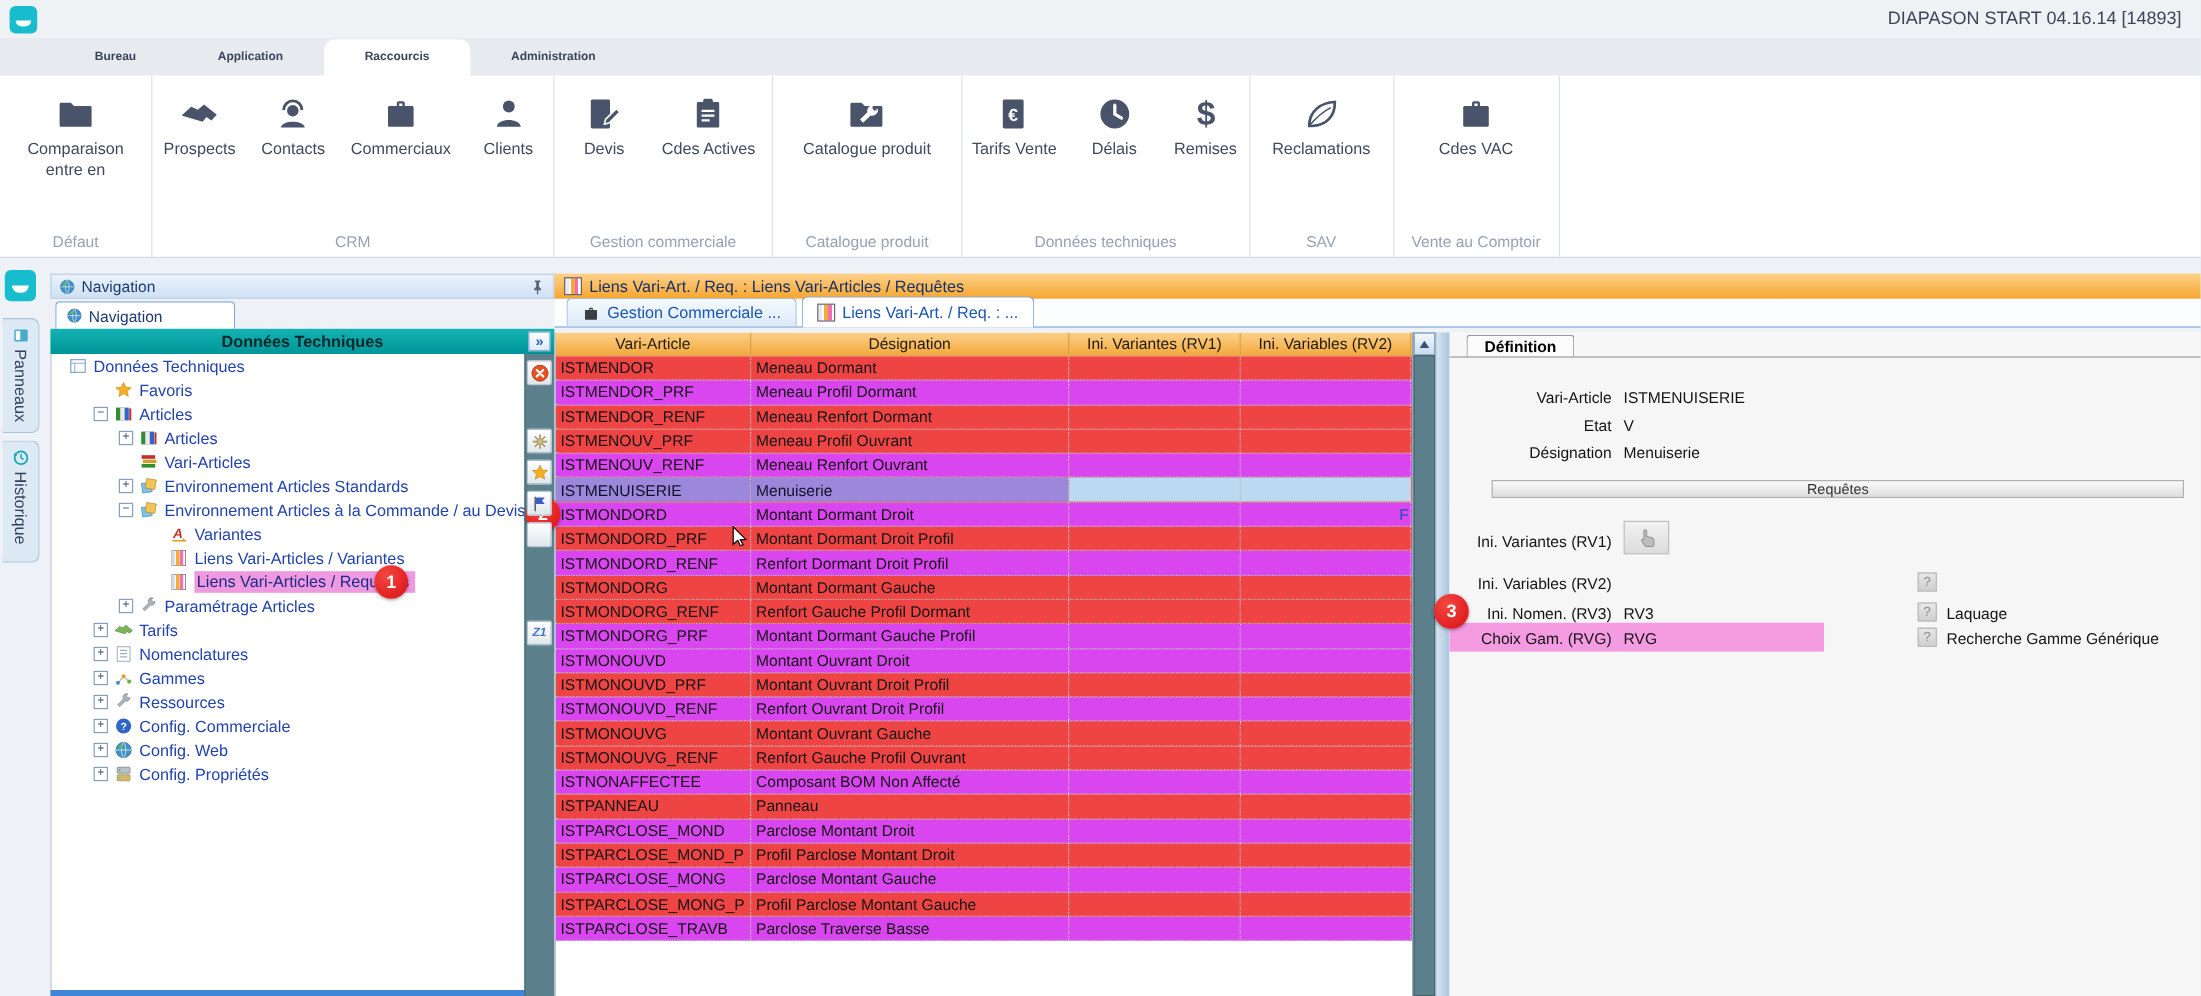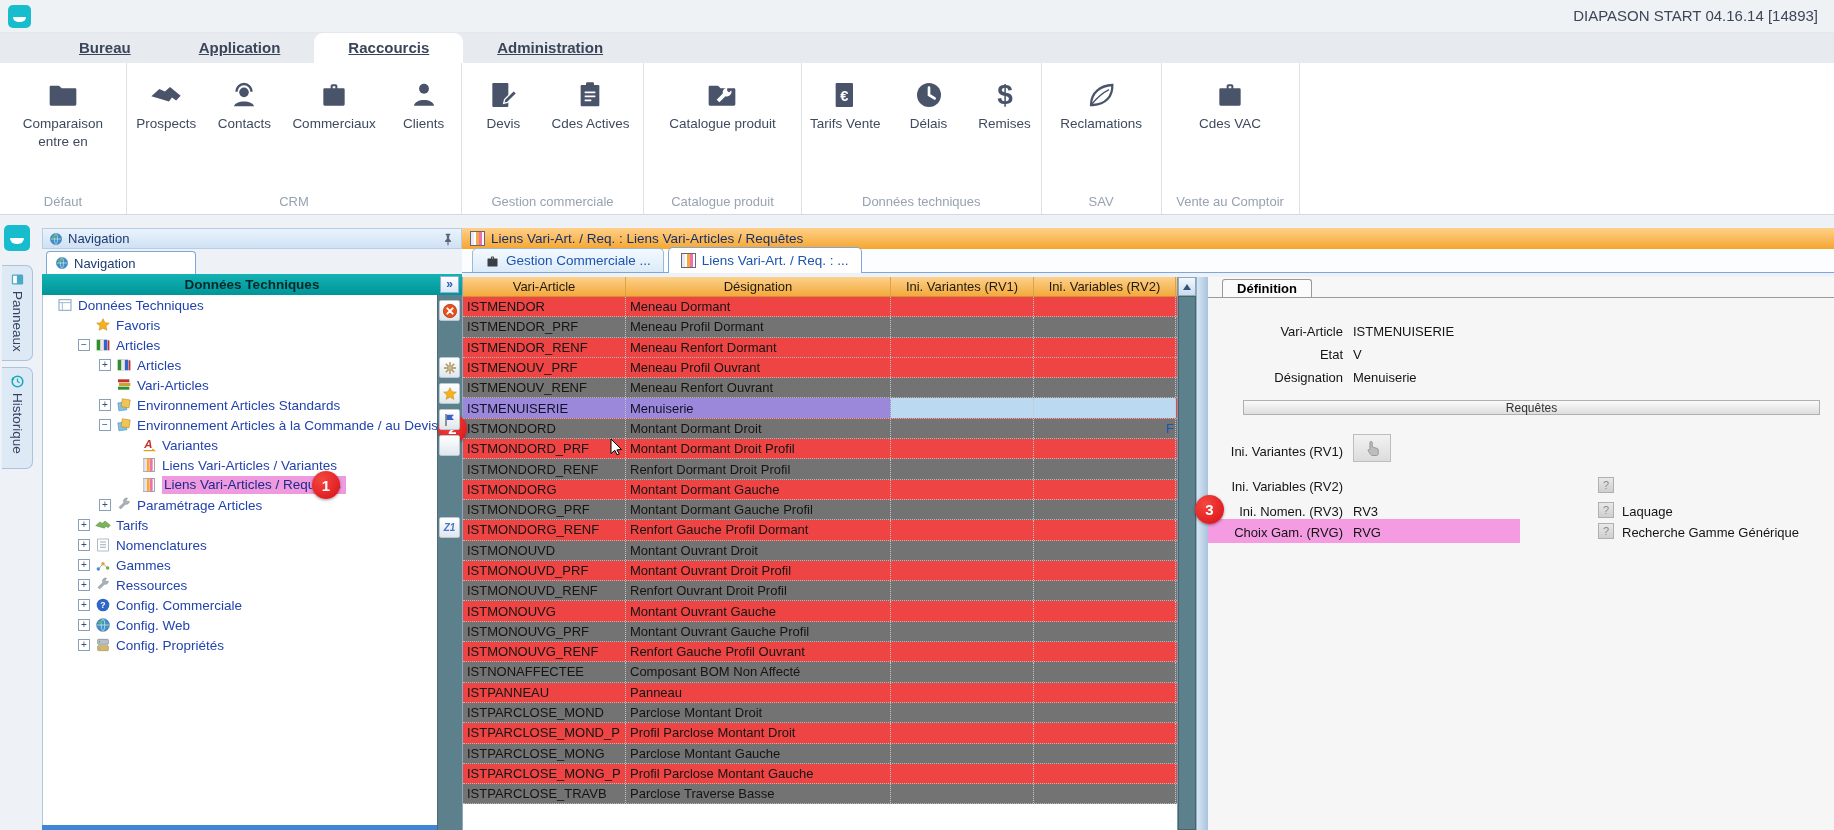--- a/index.html
+++ b/index.html
@@ -10,21 +10,21 @@
   svg{display:block;}
 
   
   #chrome{left:0;top:0;width:1834px;height:33px;background:#eff2f5;border-bottom:1px solid #e3e8ee;}
   #app-logo{left:8px;top:5px;width:23px;height:23px;background:#17bdcd;border-radius:5px;}
   #app-logo i{position:absolute;left:5px;top:12px;width:13px;height:5px;background:#fff;border-radius:0 0 8px 8px;}
   #app-title{right:16px;top:7px;font-size:15px;color:#3c4659;}
 
   
   #menubar{left:0;top:33px;width:1834px;height:30px;background:#e7ebf0;display:flex;padding-left:45px;}
-  .menu-tab{height:30px;line-height:30px;padding:0 34px;font-size:15px;font-weight:bold;color:#3b455a;cursor:default;text-decoration:underline;}
+  .menu-tab{height:30px;line-height:30px;padding:0 34px;font-size:10px;font-weight:bold;color:#3b455a;cursor:default;}
   .menu-tab.active{background:#fff;border-radius:9px 9px 0 0;}
 
   
   #ribbon{left:0;top:63px;width:1834px;height:152px;background:#fff;border-bottom:1px solid #d3d9e0;display:flex;}
   .rib-group{position:relative;height:100%;border-right:1px solid #dde2e8;display:flex;justify-content:center;align-items:flex-start;padding-top:16px;gap:4px;}
   .rib-group-label{position:absolute;bottom:5px;left:0;right:0;text-align:center;font-size:13px;color:#98a2b2;}
   .rib-item{display:flex;flex-direction:column;align-items:center;width:max-content;min-width:72px;padding:0 8px;cursor:default;}
   .rib-ico{width:32px;height:32px;color:#49536a;margin-bottom:4px;}
   .rib-ico svg{width:100%;height:100%;fill:currentColor;}
   .rib-label{font-size:13.5px;color:#3f4a5e;text-align:center;line-height:1.3;max-width:110px;}
@@ -76,21 +76,21 @@
   .doc-tab.active{background:#fff;border-color:#7da7d9;margin-bottom:-1px;height:26px;}
   .nb-ico{width:15px;height:15px;border:1px solid #667;background:linear-gradient(90deg,#e8e8f2 0 22%,#fff 22% 38%,#f5a93d 38% 62%,#ef6fb0 62% 84%,#fff 84%);}
   .case-ico{width:15px;height:13px;}
 
   
   #grid{left:462px;top:277px;width:715px;height:553px;background:#fff;overflow:hidden;border-left:1px solid #8fa8be;}
   .g-head{display:flex;height:20px;background:linear-gradient(#fcd18c,#f3a93c);border-bottom:1px solid #d29136;}
   .g-hcell{font-size:13px;color:#201a10;display:flex;align-items:center;justify-content:center;border-right:1px solid #e0a câ43;}
   .g-row{display:flex;height:20.3px;border-bottom:1px dotted #b9b9b9;}
   .g-row.odd{background:#ef4444;}
-  .g-row.even{background:#737373;}
+  .g-row.even{background:#d946ef;}
   .g-cell{font-size:13px;color:#141414;display:flex;align-items:center;padding-left:4px;border-right:1px dotted #c6c6c6;overflow:hidden;white-space:nowrap;}
   .g-row.sel .g-cell{background:#bcd9f2;}
   .g-row.sel .g-cell.c0,.g-row.sel .g-cell.c1{background:#9c88da;color:#101028;}
   .sel-overflow{position:absolute;font-size:13px;color:#1a55b0;}
 
   
   #vscroll{left:1177px;top:277px;width:19px;height:553px;background:#9ab2c6;border-left:1px solid #7e99ae;}
   #vscroll .sb-up{position:absolute;top:0;left:0;width:100%;height:19px;background:linear-gradient(#f2f8fd,#cadcee);border:1px solid #8fa8c0;display:flex;align-items:center;justify-content:center;}
   #vscroll .sb-up b{width:0;height:0;border-left:4px solid transparent;border-right:4px solid transparent;border-bottom:6px solid #33557a;}
   #vscroll .sb-thumb{position:absolute;top:19px;left:0;width:100%;height:534px;background:#5d818c;border:1px solid #48656e;}
@@ -600,32 +600,32 @@
         <div class="g-cell c1" style="width: 265px;">Renfort Dormant Droit Profil</div>
         <div class="g-cell c2" style="width: 143px;"></div>
         <div class="g-cell c3" style="width: 142px;"></div>
       </div>
       <div class="g-row odd">
         <div class="g-cell c0" style="width: 163px;">ISTMONDORG</div>
         <div class="g-cell c1" style="width: 265px;">Montant Dormant Gauche</div>
         <div class="g-cell c2" style="width: 143px;"></div>
         <div class="g-cell c3" style="width: 142px;"></div>
       </div>
+      <div class="g-row odd">
+        <div class="g-cell c0" style="width: 163px;">ISTMONDORG_RENF</div>
+        <div class="g-cell c1" style="width: 265px;">Renfort Gauche Profil Dormant</div>
+        <div class="g-cell c2" style="width: 143px;"></div>
+        <div class="g-cell c3" style="width: 142px;"></div>
+      </div>
       <div class="g-row even">
         <div class="g-cell c0" style="width: 163px;">ISTMONDORG_PRF</div>
         <div class="g-cell c1" style="width: 265px;">Montant Dormant Gauche Profil</div>
         <div class="g-cell c2" style="width: 143px;"></div>
         <div class="g-cell c3" style="width: 142px;"></div>
       </div>
-      <div class="g-row odd">
-        <div class="g-cell c0" style="width: 163px;">ISTMONDORG_RENF</div>
-        <div class="g-cell c1" style="width: 265px;">Renfort Gauche Profil Dormant</div>
-        <div class="g-cell c2" style="width: 143px;"></div>
-        <div class="g-cell c3" style="width: 142px;"></div>
-      </div>
       <div class="g-row even">
         <div class="g-cell c0" style="width: 163px;">ISTMONOUVD</div>
         <div class="g-cell c1" style="width: 265px;">Montant Ouvrant Droit</div>
         <div class="g-cell c2" style="width: 143px;"></div>
         <div class="g-cell c3" style="width: 142px;"></div>
       </div>
       <div class="g-row odd">
         <div class="g-cell c0" style="width: 163px;">ISTMONOUVD_PRF</div>
         <div class="g-cell c1" style="width: 265px;">Montant Ouvrant Droit Profil</div>
         <div class="g-cell c2" style="width: 143px;"></div>
@@ -633,26 +633,20 @@
       </div>
       <div class="g-row even">
         <div class="g-cell c0" style="width: 163px;">ISTMONOUVD_RENF</div>
         <div class="g-cell c1" style="width: 265px;">Renfort Ouvrant Droit Profil</div>
         <div class="g-cell c2" style="width: 143px;"></div>
         <div class="g-cell c3" style="width: 142px;"></div>
       </div>
       <div class="g-row odd">
         <div class="g-cell c0" style="width: 163px;">ISTMONOUVG</div>
         <div class="g-cell c1" style="width: 265px;">Montant Ouvrant Gauche</div>
-        <div class="g-cell c2" style="width: 143px;"></div>
-        <div class="g-cell c3" style="width: 142px;"></div>
-      </div>
-      <div class="g-row even">
-        <div class="g-cell c0" style="width: 163px;">ISTMONOUVG_PRF</div>
-        <div class="g-cell c1" style="width: 265px;">Montant Ouvrant Gauche Profil</div>
         <div class="g-cell c2" style="width: 143px;"></div>
         <div class="g-cell c3" style="width: 142px;"></div>
       </div>
       <div class="g-row odd">
         <div class="g-cell c0" style="width: 163px;">ISTMONOUVG_RENF</div>
         <div class="g-cell c1" style="width: 265px;">Renfort Gauche Profil Ouvrant</div>
         <div class="g-cell c2" style="width: 143px;"></div>
         <div class="g-cell c3" style="width: 142px;"></div>
       </div>
       <div class="g-row even">

